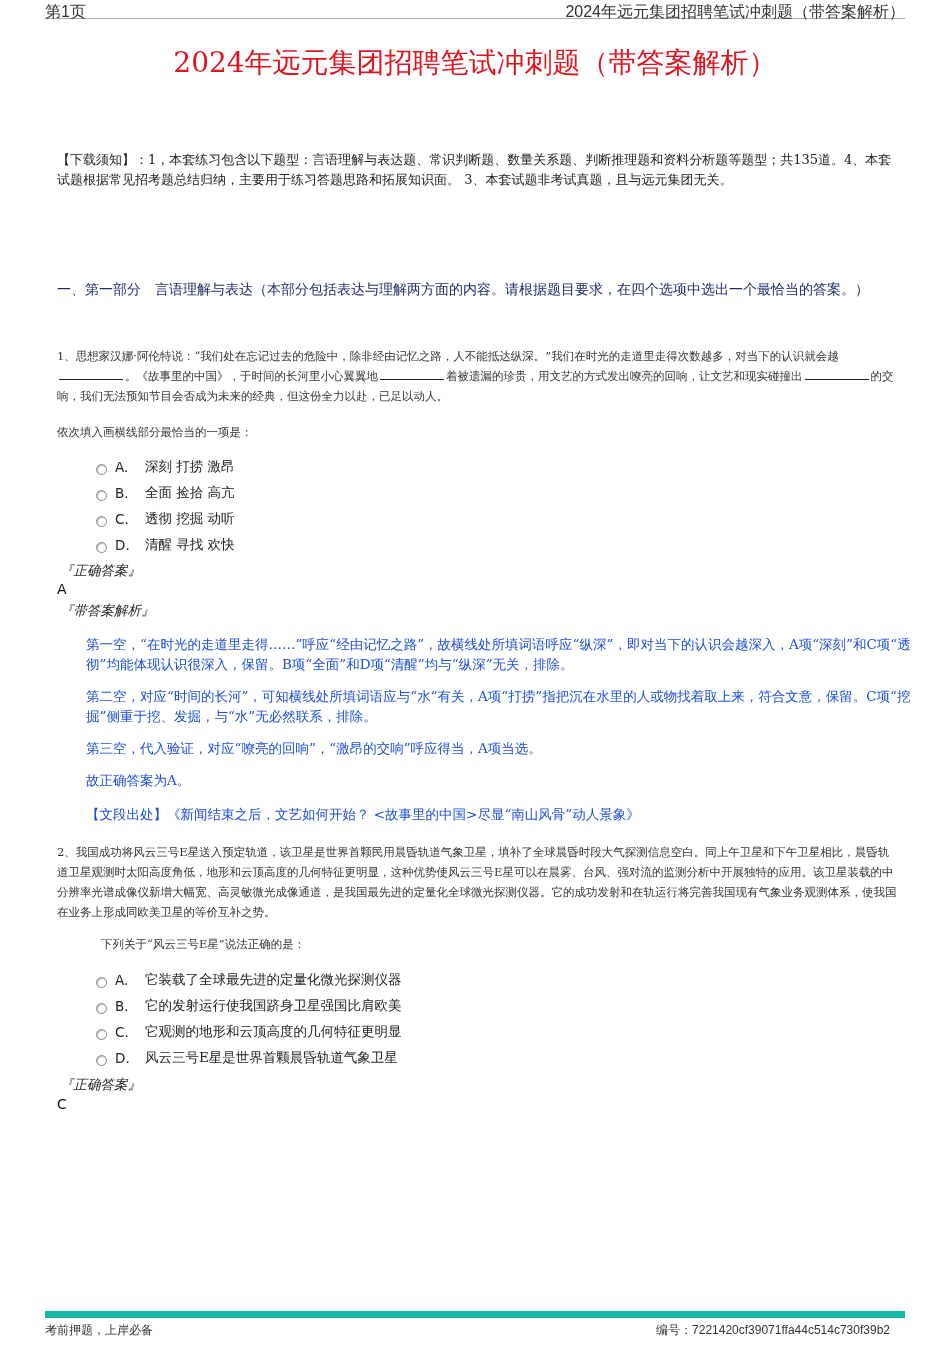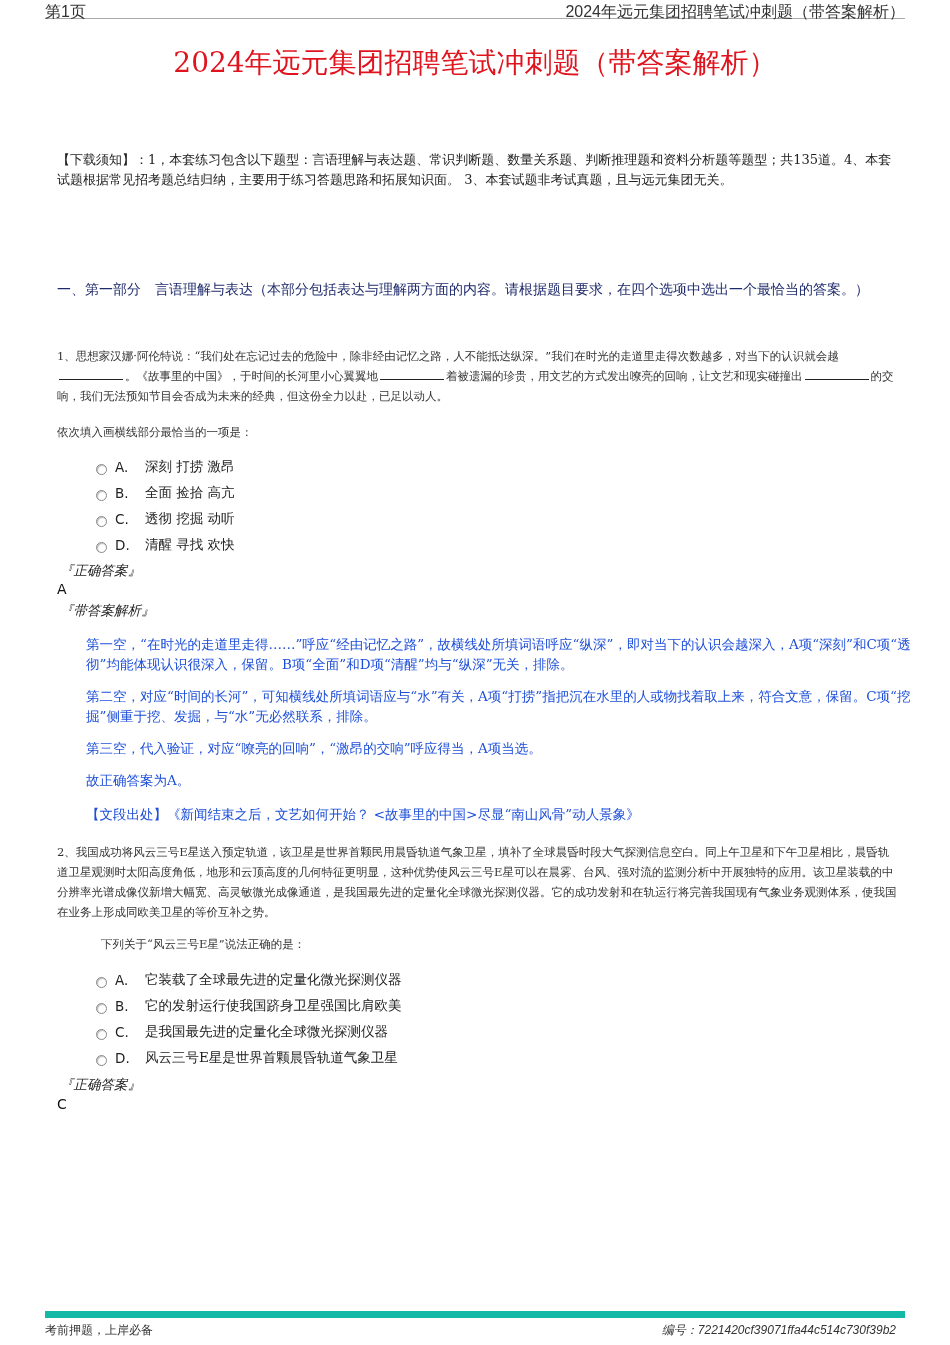--- a/index.html
+++ b/index.html
@@ -22,21 +22,21 @@
   .opt { height: 26px; display: flex; align-items: center; }
   .radio { width: 9px; height: 9px; border: 1px solid #888; border-radius: 50%; margin-right: 8px;
            margin-top: 4px; background: #fff; box-shadow: inset 1px 1px 1px #bbb; }
   .opt .letter { font-family: "DejaVu Sans", sans-serif; width: 30px; }
   .lbl { position: absolute; left: 60px; font-size: 13.5px; color: #222; font-style: italic; }
   .ans { position: absolute; left: 57px; font-size: 14px; font-family: "DejaVu Sans", sans-serif; color: #111; }
   .body13 { position: absolute; left: 57px; width: 842px; font-size: 13.5px; line-height: 20px; color: #1d4ed8; margin-left: 29px; }
   .ftr { position: absolute; left: 45px; right: 45px; top: 1311px; border-top: 7px solid #14b8a6;
          font-family: "Liberation Sans", sans-serif; font-size: 12px; color: #333; height: 20px; }
   .ftr .l { position: absolute; left: 0; top: 4px; }
-  .ftr .r { position: absolute; right: 9px; top: 4px; font-style: italic; }
+  .ftr .r { position: absolute; right: 15px; top: 4px; }
 </style>
 </head>
 <body>
 
 <div class="hdr">
   <span class="l">第1页</span>
   <span class="r">2024年远元集团招聘笔试冲刺题（带答案解析）</span>
 </div>
 
 <div class="title">2024年远元集团招聘笔试冲刺题（带答案解析）</div>
@@ -94,21 +94,21 @@
       <span>它装载了全球最先进的定量化微光探测仪器</span>
     </div>
   <div class="opt">
       <span class="radio"></span>
       <span class="letter">B.</span>
       <span>它的发射运行使我国跻身卫星强国比肩欧美</span>
     </div>
   <div class="opt">
       <span class="radio"></span>
       <span class="letter">C.</span>
-      <span>是我国最先进的定量化全球微光探测仪器</span>
+      <span>它观测的地形和云顶高度的几何特征更明显</span>
     </div>
   <div class="opt">
       <span class="radio"></span>
       <span class="letter">D.</span>
       <span>风云三号E星是世界首颗晨昏轨道气象卫星</span>
     </div>
 </div>
 
 <div class="lbl" style="top:1076px;">『正确答案』</div>
 <div class="ans" style="top:1096px;">C</div>

